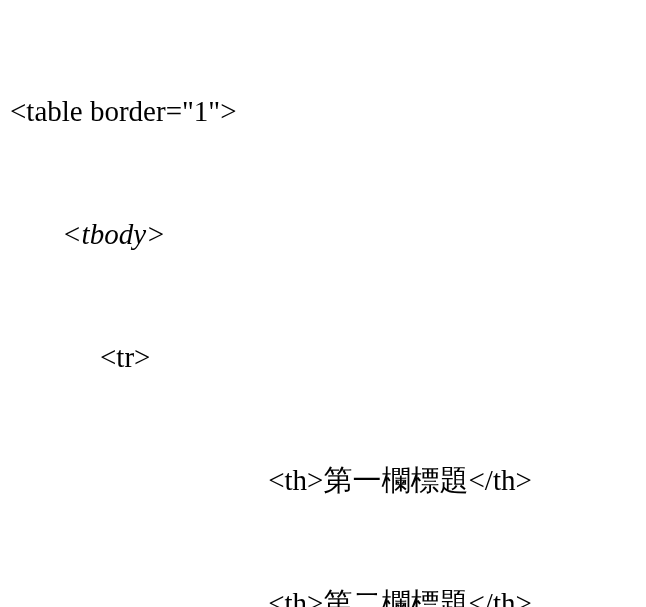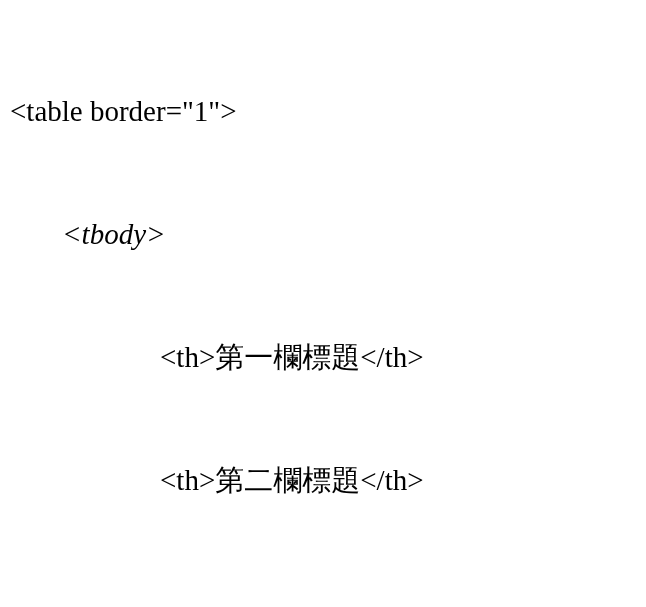--- a/index.html
+++ b/index.html
@@ -20,28 +20,29 @@
     line-height: 41px;
     white-space: pre;
   }
   .ln {
     height: 41px;
   }
   
   .i0 { padding-left: 0; }
   .i1 { padding-left: 52px; font-style: italic; }
   .i2 { padding-left: 90px; }
-  .i3 { padding-left: 150px; }
+  .i3 { padding-left: 150px; text-align: center; }
 </style>
 </head>
 <body>
 
 <div class="code">
   <div class="ln i0">&lt;table border="1"&gt;</div>
   <div class="ln i1">&lt;tbody&gt;</div>
+  <div class="ln i2">&lt;tr&gt;</div>
   <div class="ln i3">&lt;th&gt;第一欄標題&lt;/th&gt;</div>
   <div class="ln i3">&lt;th&gt;第二欄標題&lt;/th&gt;</div>
   
   
   
   
   
   
   
   

